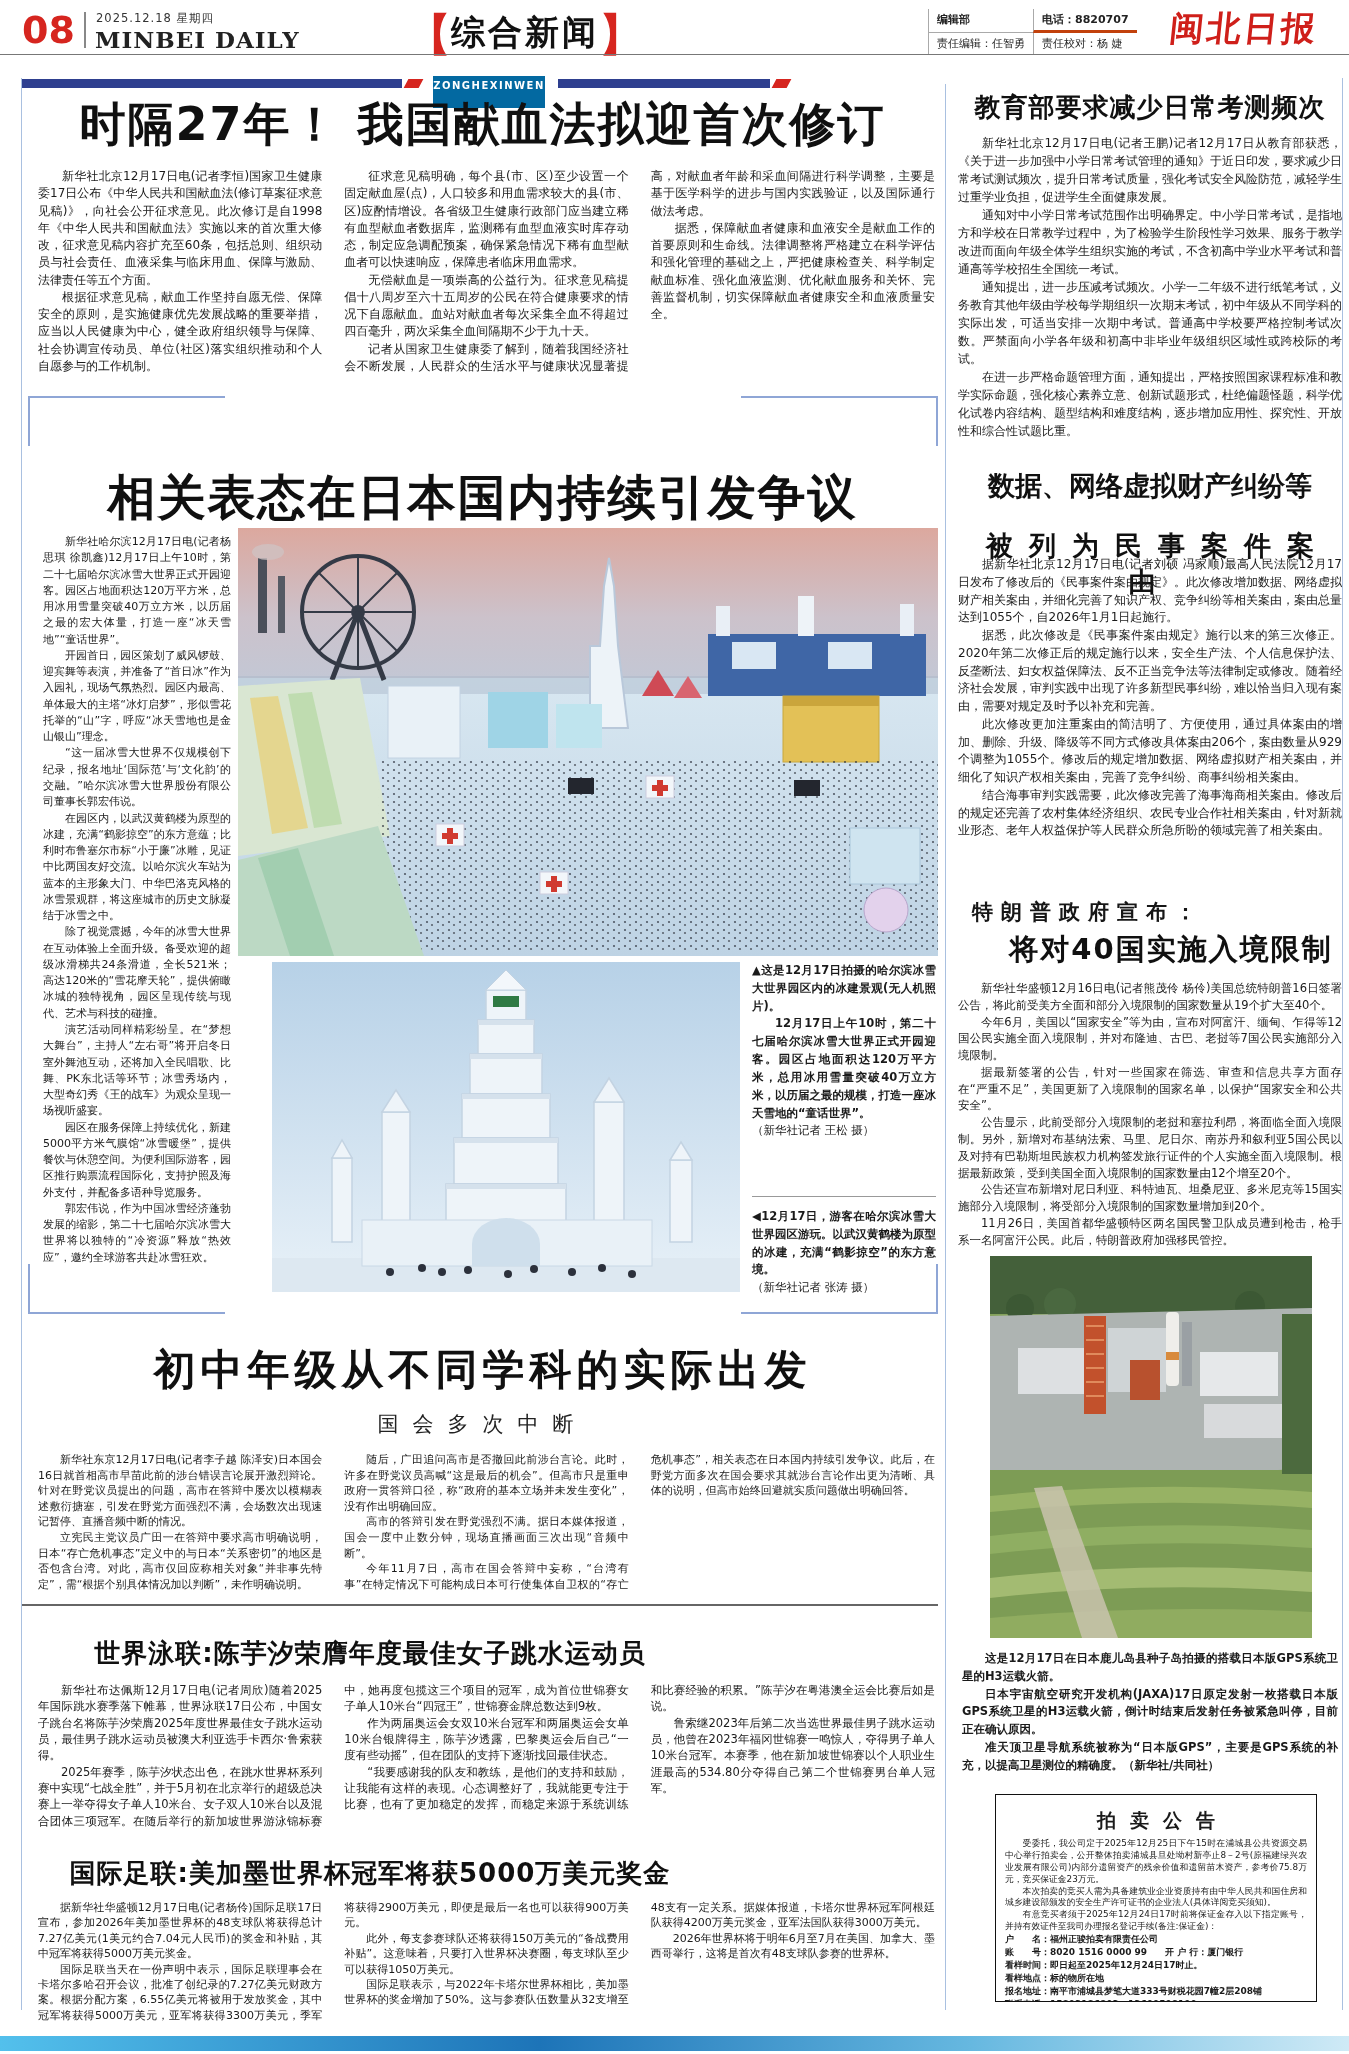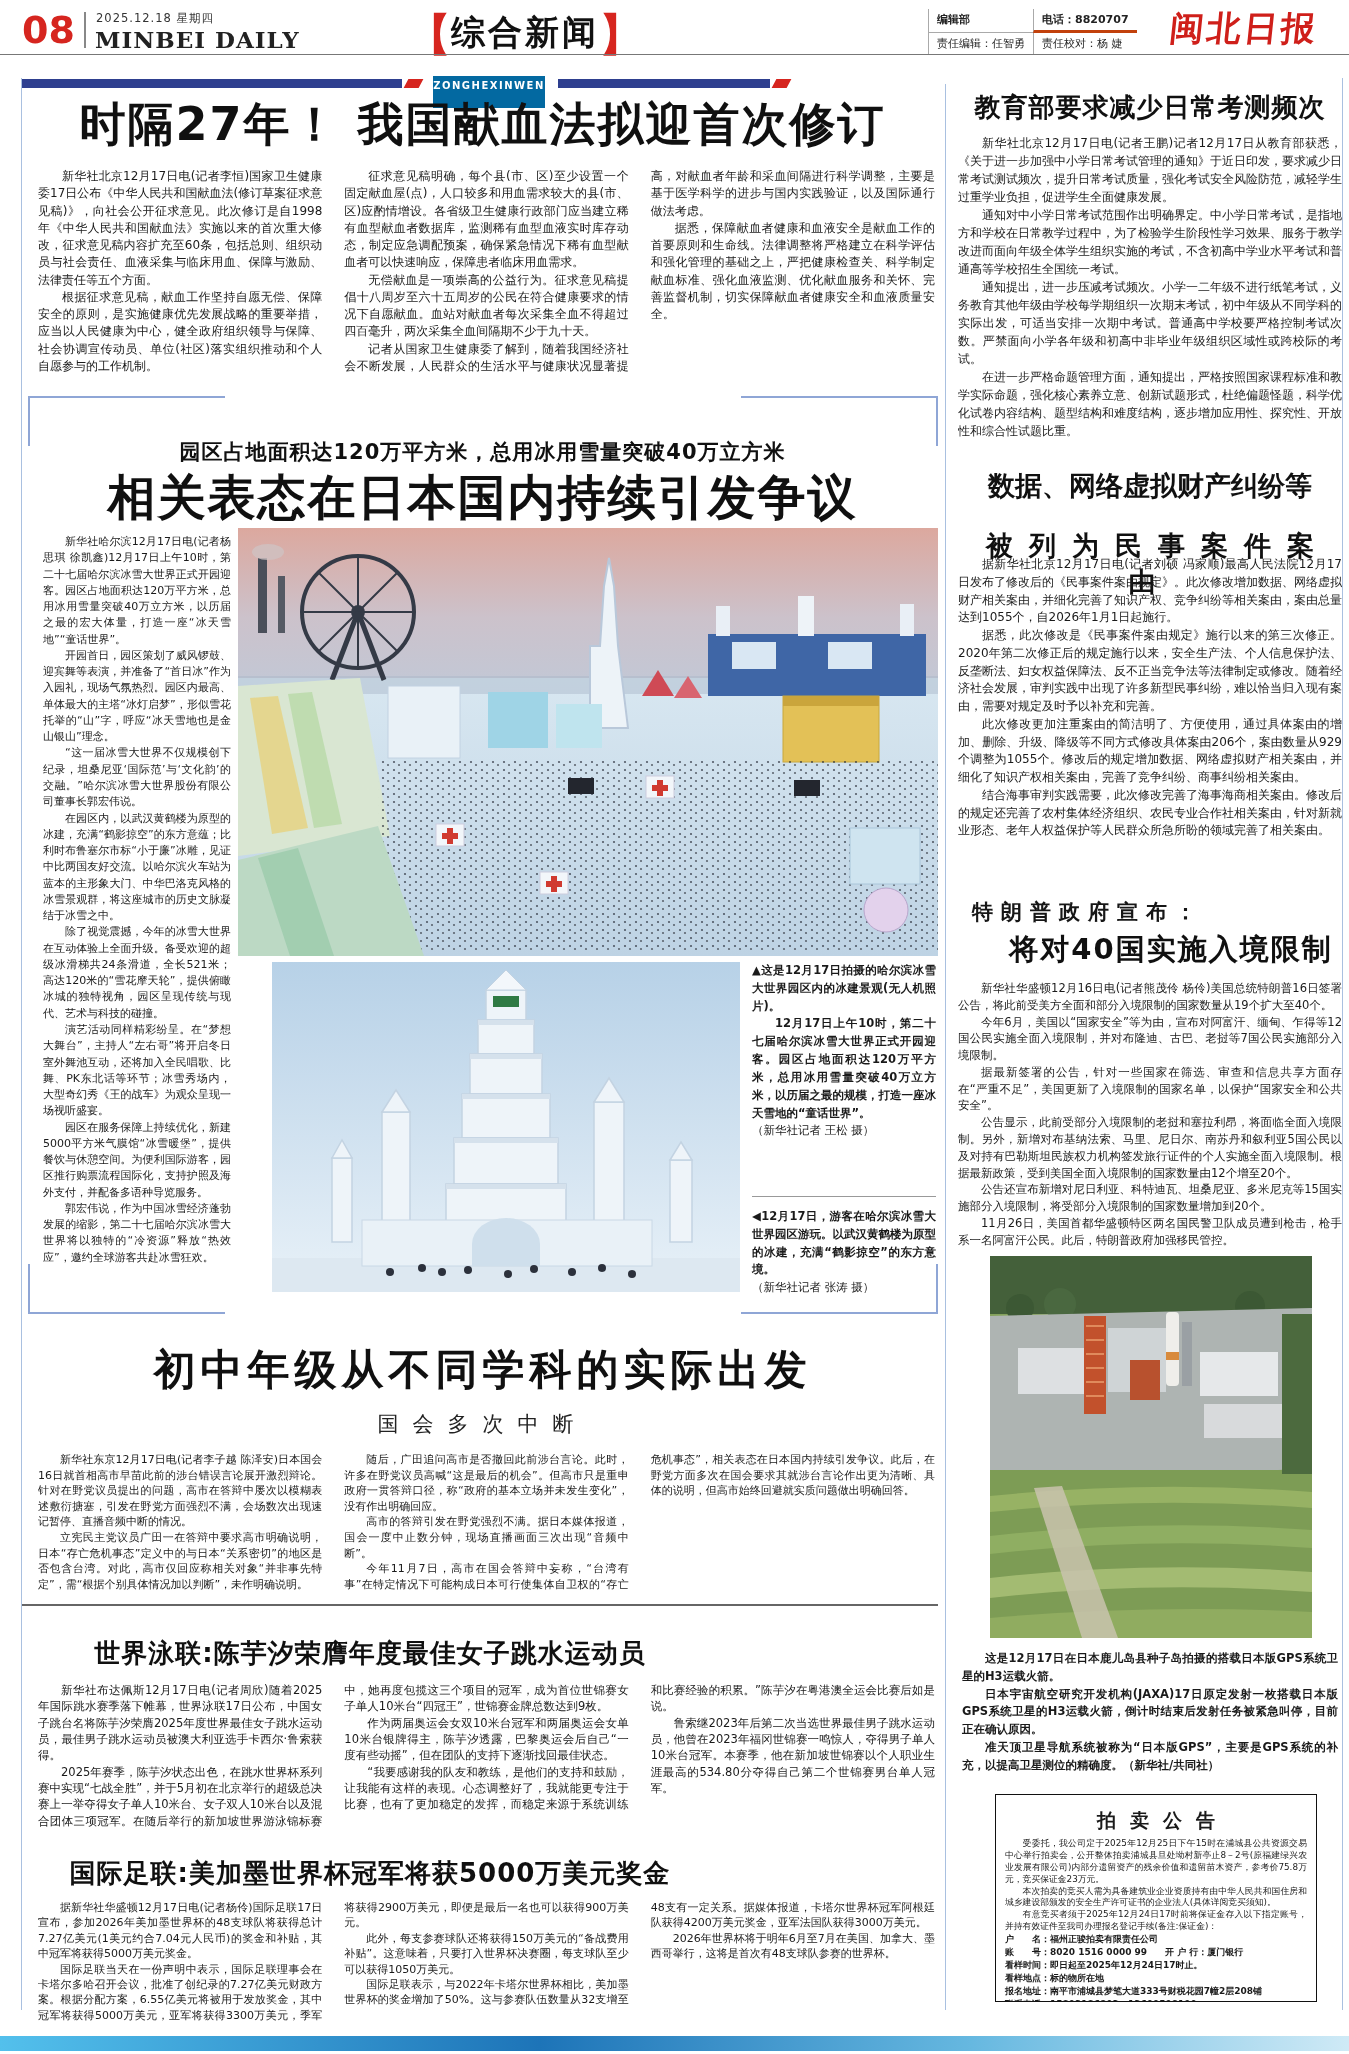--- a/index.html
+++ b/index.html
@@ -66,27 +66,26 @@
     <p>无偿献血是一项崇高的公益行为。征求意见稿提倡十八周岁至六十五周岁的公民在符合健康要求的情况下自愿献血。血站对献血者每次采集全血不得超过四百毫升，两次采集全血间隔期不少于九十天。</p>
     <p>记者从国家卫生健康委了解到，随着我国经济社会不断发展，人民群众的生活水平与健康状况显著提高，对献血者年龄和采血间隔进行科学调整，主要是基于医学科学的进步与国内实践验证，以及国际通行做法考虑。</p>
     <p>据悉，保障献血者健康和血液安全是献血工作的首要原则和生命线。法律调整将严格建立在科学评估和强化管理的基础之上，严把健康检查关、科学制定献血标准、强化血液监测、优化献血服务和关怀、完善监督机制，切实保障献血者健康安全和血液质量安全。</p>
   </div>
 
   <div class="corner c-tl" style="left:28px;top:396px"></div>
   <div class="corner c-tr" style="left:741px;top:396px"></div>
   <div class="corner c-bl" style="left:28px;top:1264px"></div>
   <div class="corner c-br" style="left:741px;top:1264px"></div>
 
-  <div class="abs hl" style="left:30px;top:438px;width:905px;font-size:21px;letter-spacing:1px">园区占地面积达120万平方米，总用冰用雪量突破40万立方米</div>
   <div class="abs hl" style="left:30px;top:466px;width:905px;font-size:48px;letter-spacing:2px">相关表态在日本国内持续引发争议</div>
 
   <div class="abs jt" style="left:43px;top:534px;width:188px;height:776px;font-size:11px;line-height:1.48;overflow:hidden">
     <p>新华社哈尔滨12月17日电(记者杨思琪 徐凯鑫)12月17日上午10时，第二十七届哈尔滨冰雪大世界正式开园迎客。园区占地面积达120万平方米，总用冰用雪量突破40万立方米，以历届之最的宏大体量，打造一座“冰天雪地”“童话世界”。</p>
     <p>开园首日，园区策划了威风锣鼓、迎宾舞等表演，并准备了“首日冰”作为入园礼，现场气氛热烈。园区内最高、单体最大的主塔“冰灯启梦”，形似雪花托举的“山”字，呼应“冰天雪地也是金山银山”理念。</p>
-    <p>“这一届冰雪大世界不仅规模创下纪录，坦桑尼亚‘国际范’与‘文化韵’的交融。”哈尔滨冰雪大世界股份有限公司董事长郭宏伟说。</p>
+    <p>“这一届冰雪大世界不仅规模创下纪录，报名地址‘国际范’与‘文化韵’的交融。”哈尔滨冰雪大世界股份有限公司董事长郭宏伟说。</p>
     <p>在园区内，以武汉黄鹤楼为原型的冰建，充满“鹤影掠空”的东方意蕴；比利时布鲁塞尔市标“小于廉”冰雕，见证中比两国友好交流。以哈尔滨火车站为蓝本的主形象大门、中华巴洛克风格的冰雪景观群，将这座城市的历史文脉凝结于冰雪之中。</p>
     <p>除了视觉震撼，今年的冰雪大世界在互动体验上全面升级。备受欢迎的超级冰滑梯共24条滑道，全长521米；高达120米的“雪花摩天轮”，提供俯瞰冰城的独特视角，园区呈现传统与现代、艺术与科技的碰撞。</p>
     <p>演艺活动同样精彩纷呈。在“梦想大舞台”，主持人“左右哥”将开启冬日室外舞池互动，还将加入全民唱歌、比舞、PK东北话等环节；冰雪秀场内，大型奇幻秀《王的战车》为观众呈现一场视听盛宴。</p>
     <p>园区在服务保障上持续优化，新建5000平方米气膜馆“冰雪暖堡”，提供餐饮与休憩空间。为便利国际游客，园区推行购票流程国际化，支持护照及海外支付，并配备多语种导览服务。</p>
     <p>郭宏伟说，作为中国冰雪经济蓬勃发展的缩影，第二十七届哈尔滨冰雪大世界将以独特的“冷资源”释放“热效应”，邀约全球游客共赴冰雪狂欢。</p>
   </div>
 
   <div class="abs" style="left:238px;top:528px;width:700px;height:428px">
     <svg width="700" height="428" viewBox="0 0 700 428" preserveAspectRatio="none">
       <defs>

